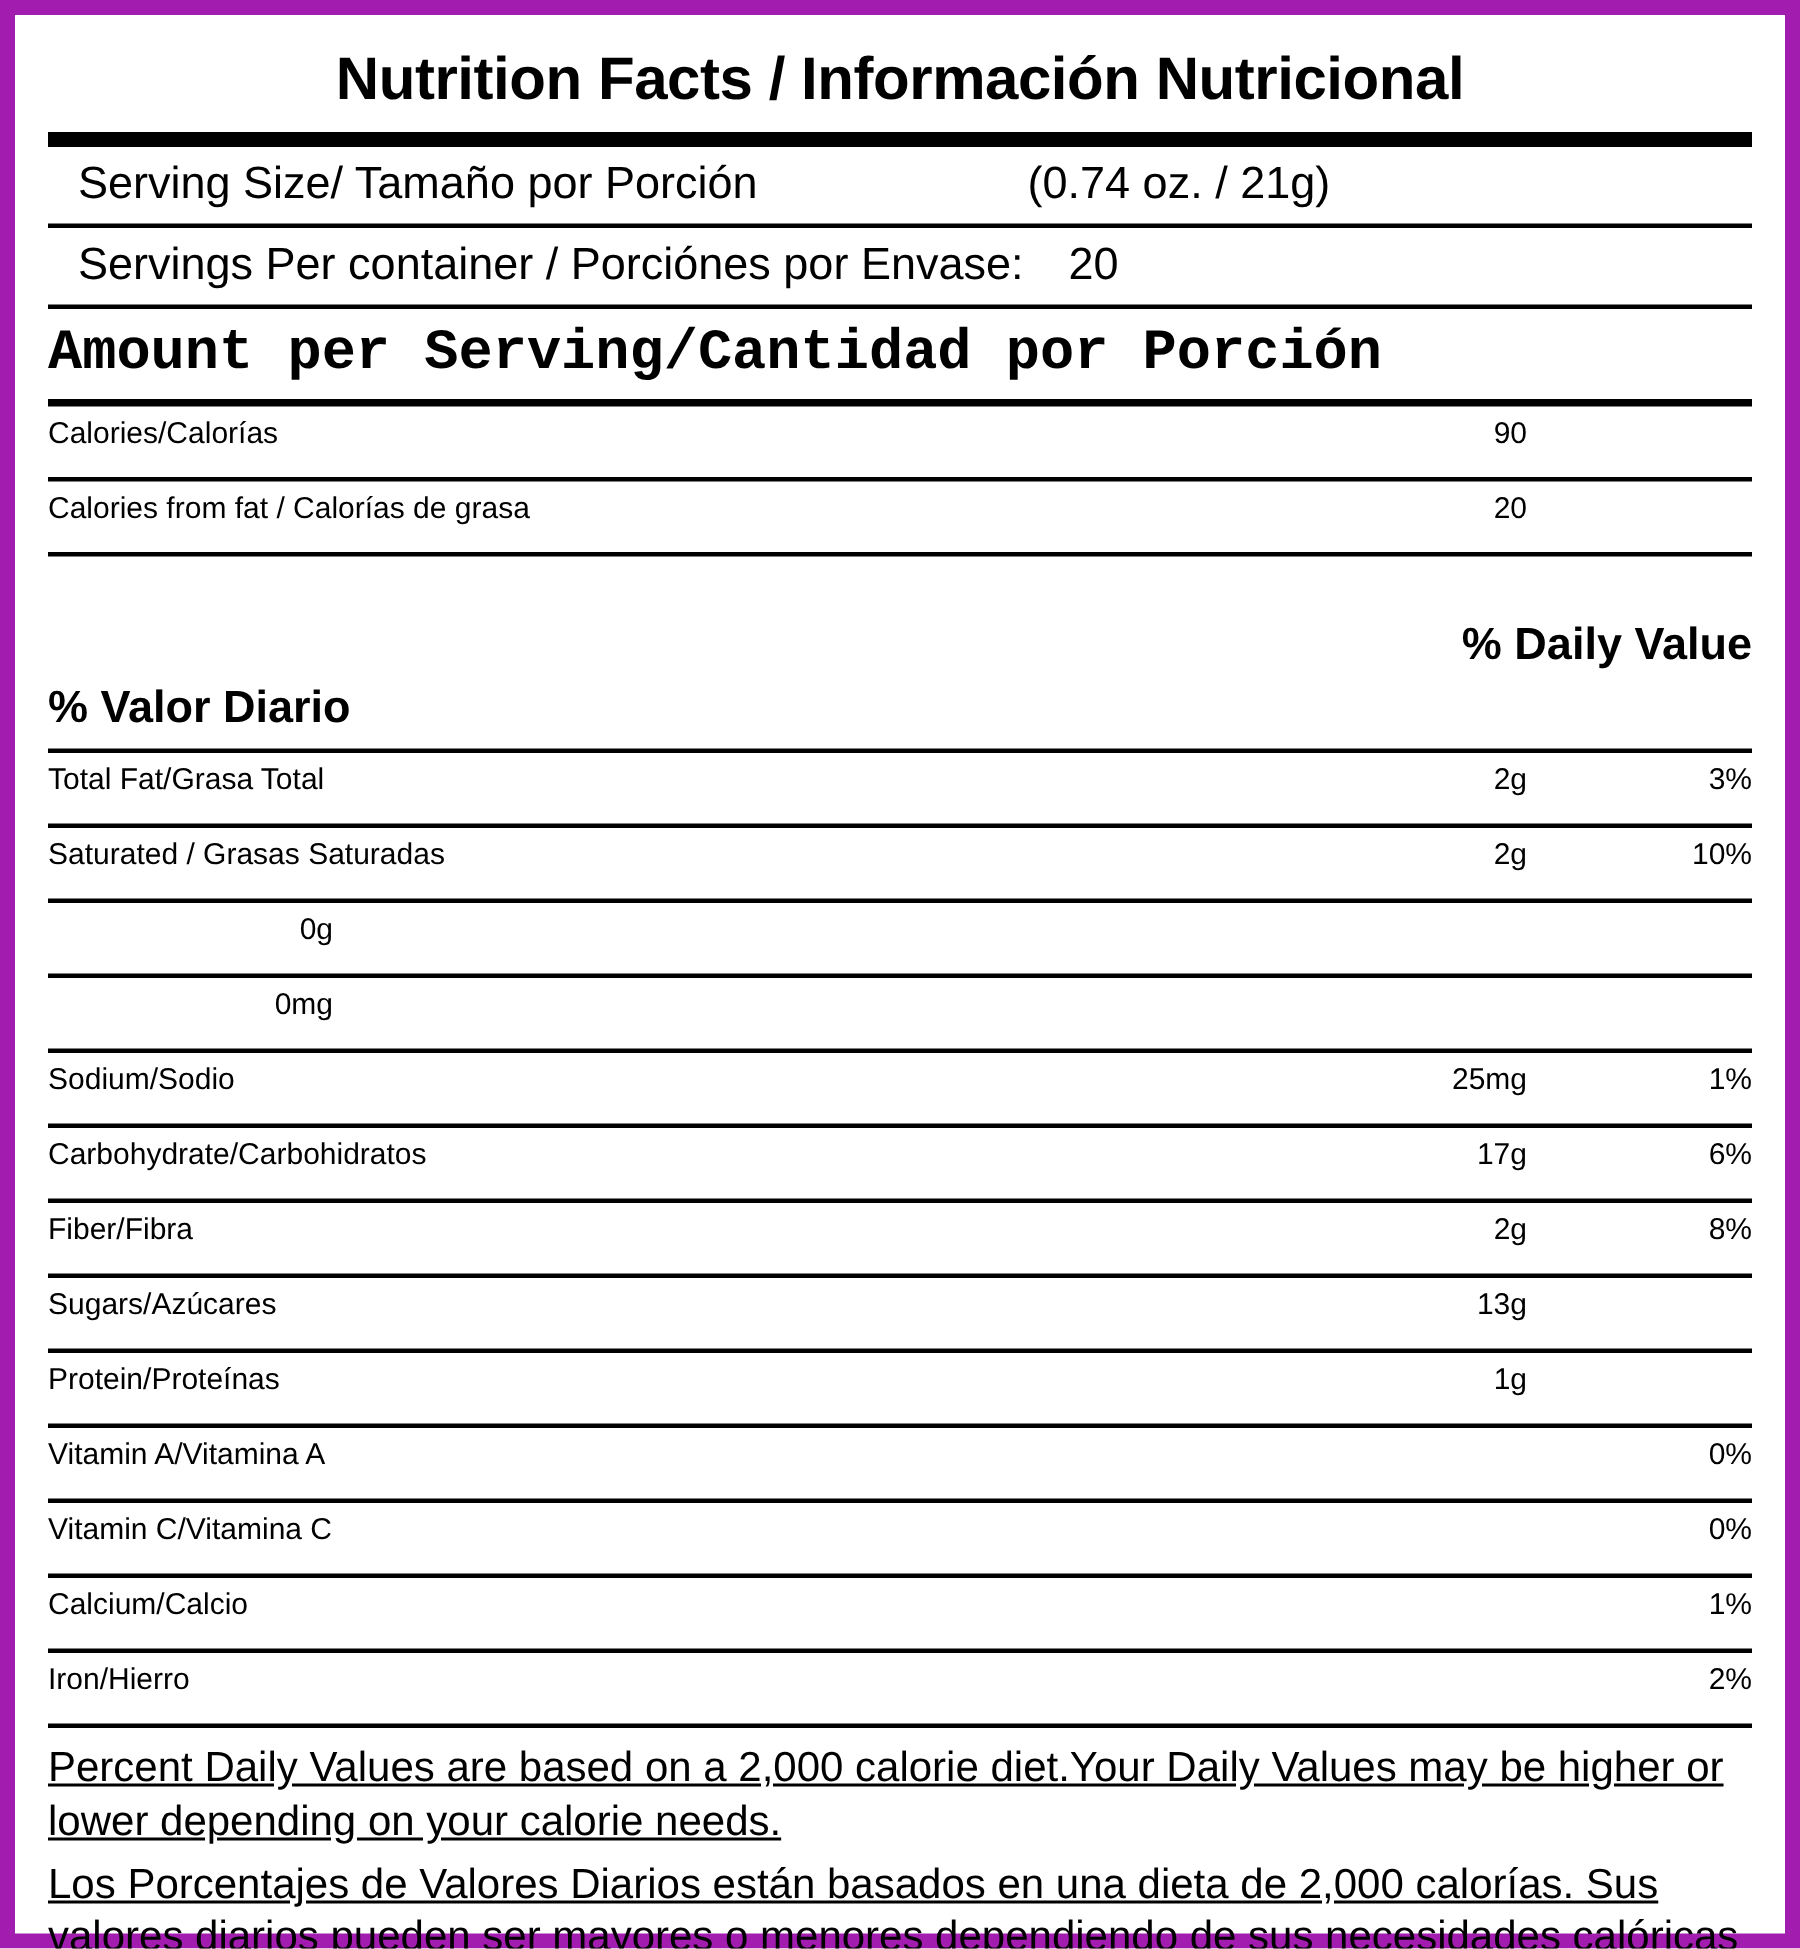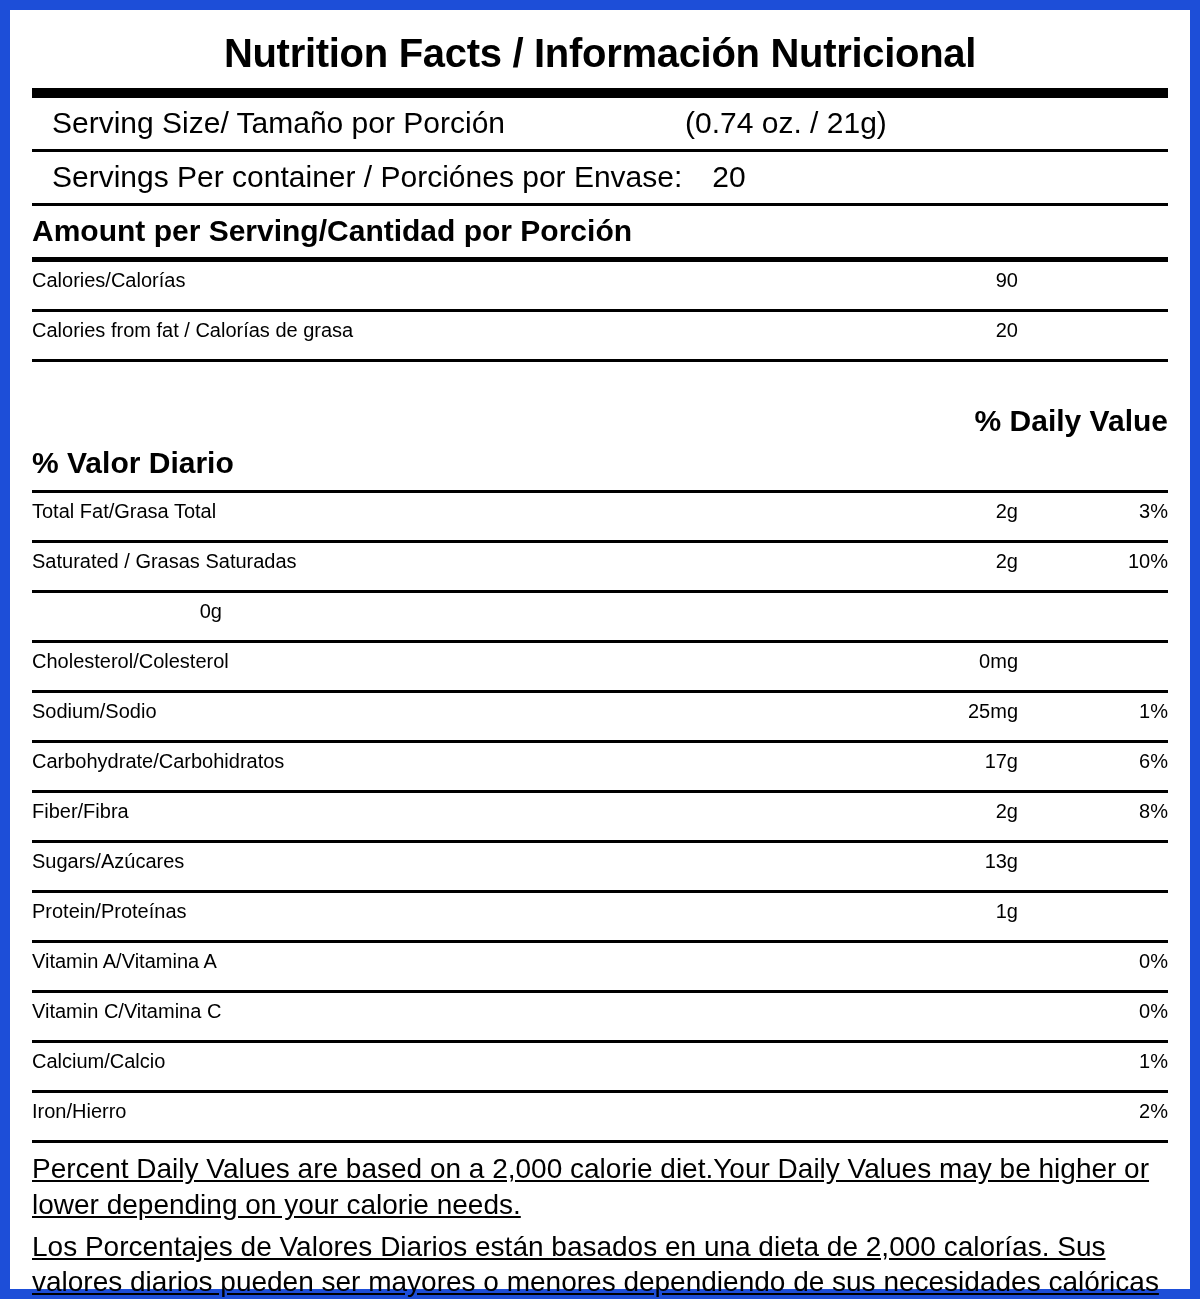--- a/index.html
+++ b/index.html
@@ -8,21 +8,21 @@
     background: #ffffff;
   }
   body {
     font-family: "Liberation Sans", sans-serif;
     color: #000000;
   }
   .panel {
     width: 1200px;
     height: 1299px;
     box-sizing: border-box;
-    border: 10px solid #1d4ed8;
+    border: 10px solid #a21caf;
     background: #ffffff;
     padding: 0;
     position: relative;
   }
   .inner {
     box-sizing: border-box;
     padding: 14px 22px 10px 22px;
   }
   .title {
     text-align: center;
@@ -104,23 +104,24 @@
   .footnote {
     font-size: 28px;
     line-height: 1.28;
     padding-top: 8px;
     text-decoration: underline;
   }
   .footnote p {
     margin: 0 0 6px 0;
   }
   .amount-head {
-    font-size: 30px;
+    font-size: 38px;
     font-weight: bold;
     padding: 8px 0 9px 0;
+    font-family: Liberation Mono, monospace;
   }
 </style>
 </head>
 <body>
 
 <div class="panel">
   <div class="inner">
 
     <div class="title">Nutrition Facts / Información Nutricional</div>
 
@@ -180,21 +181,20 @@
       </div>
       <div class="rule-thin"></div>
 
       <div class="row">
         <span class="amount">0g</span>
         <span class="dv"></span>
       </div>
       <div class="rule-thin"></div>
 
       <div class="row">
-        <span class="label">Cholesterol/Colesterol</span>
         <span class="amount">0mg</span>
         <span class="dv"></span>
       </div>
       <div class="rule-thin"></div>
 
       <div class="row">
         <span class="label">Sodium/Sodio</span>
         <span class="amount">25mg</span>
         <span class="dv">1%</span>
       </div>

